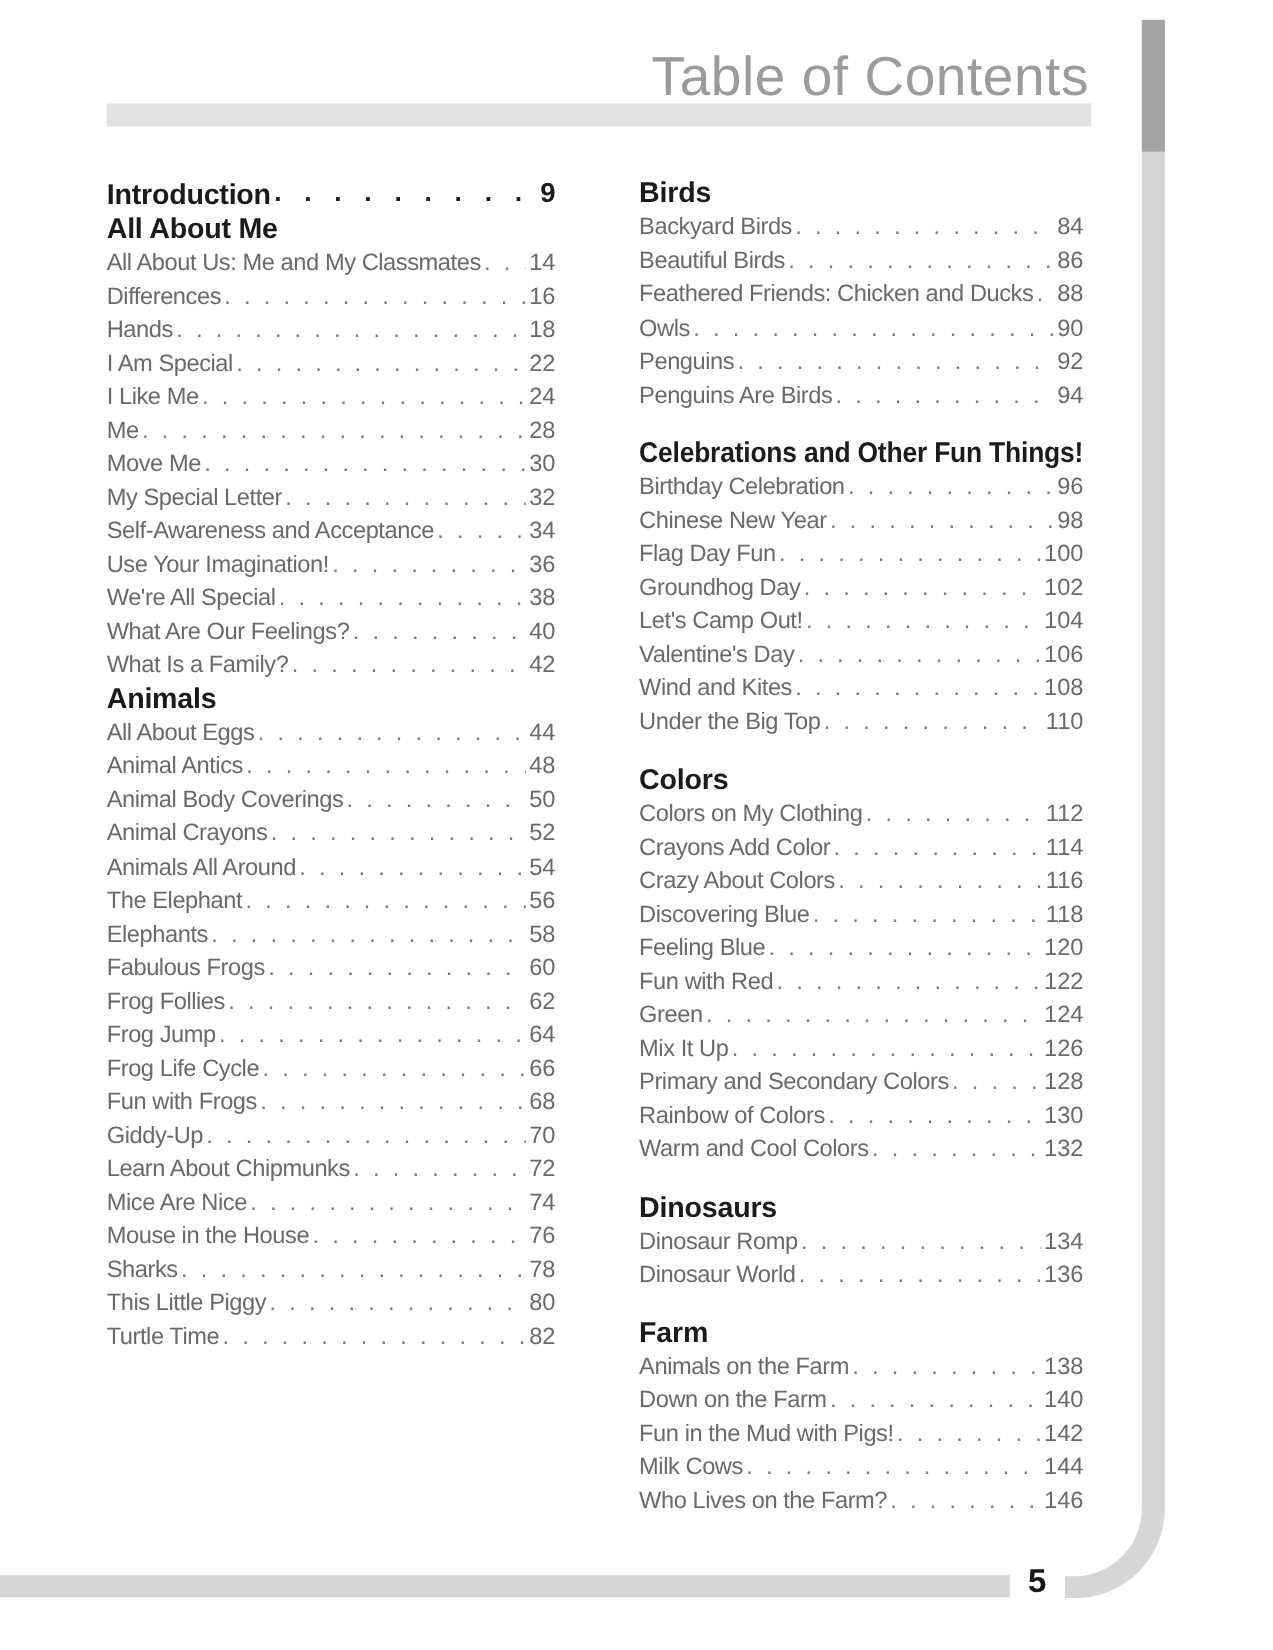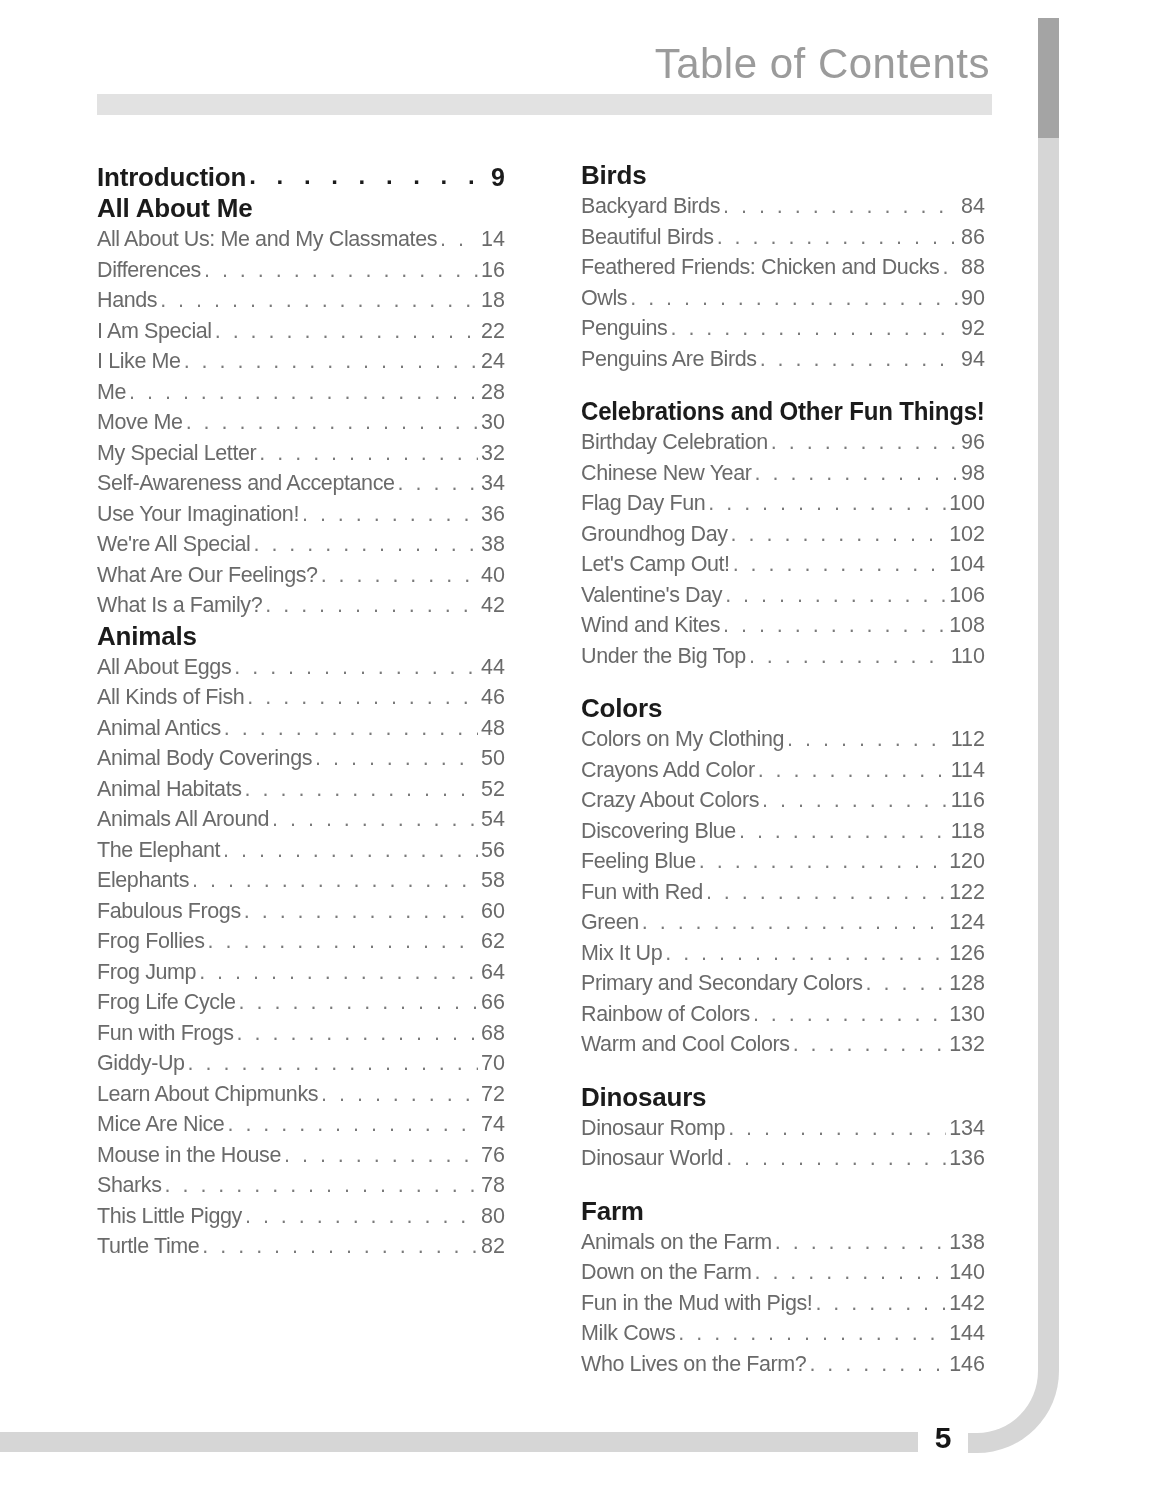--- a/index.html
+++ b/index.html
@@ -16,21 +16,21 @@
   .band-curve {
     position:absolute; left:968px; top:138px; width:91px; height:1315px;
     border-right:21px solid #d6d6d6; border-bottom:20px solid #d6d6d6;
     border-bottom-right-radius:82px; background:transparent;
   }
   .footer-bar { position:absolute; left:0; top:1432px; width:918px; height:20px; background:#d6d6d6; }
 
   
   .title {
     position:absolute; top:40px; right:167px;
-    font-size:42px; font-weight:400; color:#9b9b9b; letter-spacing:0.5px; white-space:nowrap;
+    font-size:50px; font-weight:400; color:#9b9b9b; letter-spacing:0.5px; white-space:nowrap;
   }
 
   
   .pagenum {
     position:absolute; left:926px; top:1421px; width:34px; text-align:center;
     font-size:30px; font-weight:600; color:#161616;
   }
 
   
   .col { position:absolute; top:160px; font-size:21.5px; color:#6a6a6a; }
@@ -146,36 +146,31 @@
         </div>
       </section>
       <section class="toc-section">
         <div class="heading">Animals</div>
         <div class="entry">
           <span class="etitle">All About Eggs</span>
           <span class="dots"></span>
           <span class="epage">44</span>
         </div>
         <div class="entry">
-          <span class="etitle">All Kinds of Fish</span>
-          <span class="dots"></span>
-          <span class="epage">46</span>
-        </div>
-        <div class="entry">
           <span class="etitle">Animal Antics</span>
           <span class="dots"></span>
           <span class="epage">48</span>
         </div>
         <div class="entry">
           <span class="etitle">Animal Body Coverings</span>
           <span class="dots"></span>
           <span class="epage">50</span>
         </div>
         <div class="entry">
-          <span class="etitle">Animal Habitats</span>
+          <span class="etitle">Animal Crayons</span>
           <span class="dots"></span>
           <span class="epage">52</span>
         </div>
         <div class="entry">
           <span class="etitle">Animals All Around</span>
           <span class="dots"></span>
           <span class="epage">54</span>
         </div>
         <div class="entry">
           <span class="etitle">The Elephant</span>

